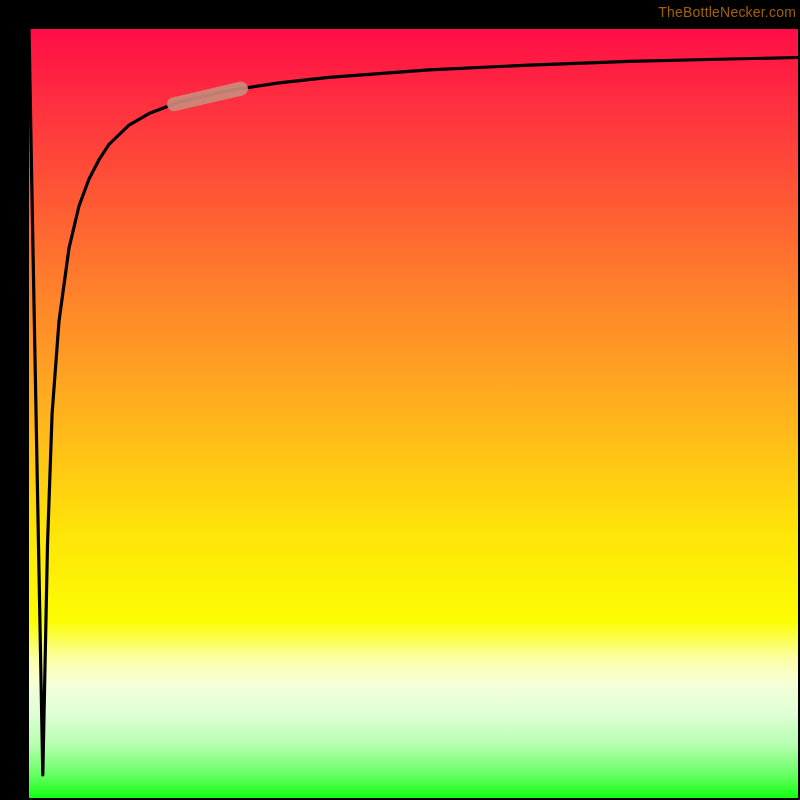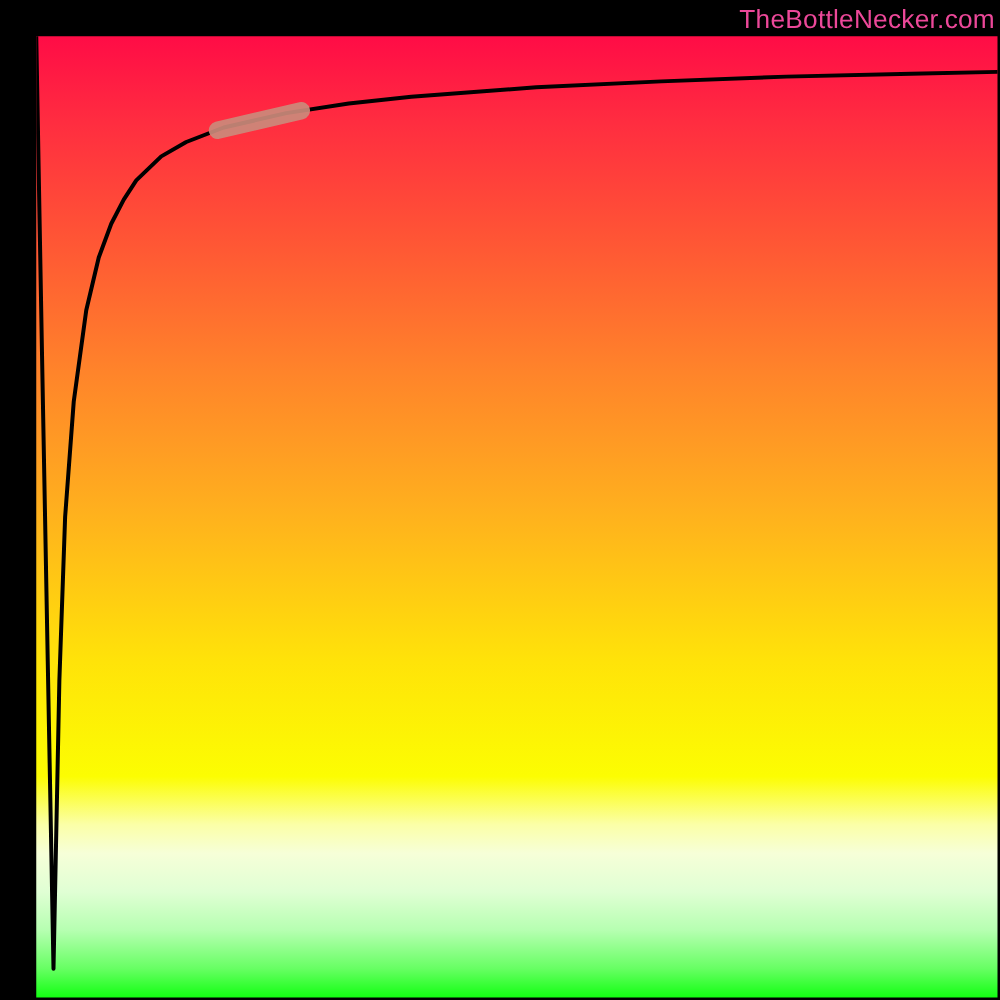--- a/index.html
+++ b/index.html
@@ -44,22 +44,22 @@
     left: 29px;
     top: 29px;
     width: 769px;
     height: 769px;
   }
   .watermark {
     position: absolute;
     top: 4px;
     right: 4px;
     font-family: Verdana, Geneva, sans-serif;
-    font-size: 21px;
-    color: #ec4899;
+    font-size: 14px;
+    color: #a16207;
     letter-spacing: 0.2px;
     user-select: none;
   }
 </style>
 </head>
 <body>
 
 <div class="frame">
   <div class="plot-area"></div>
 

